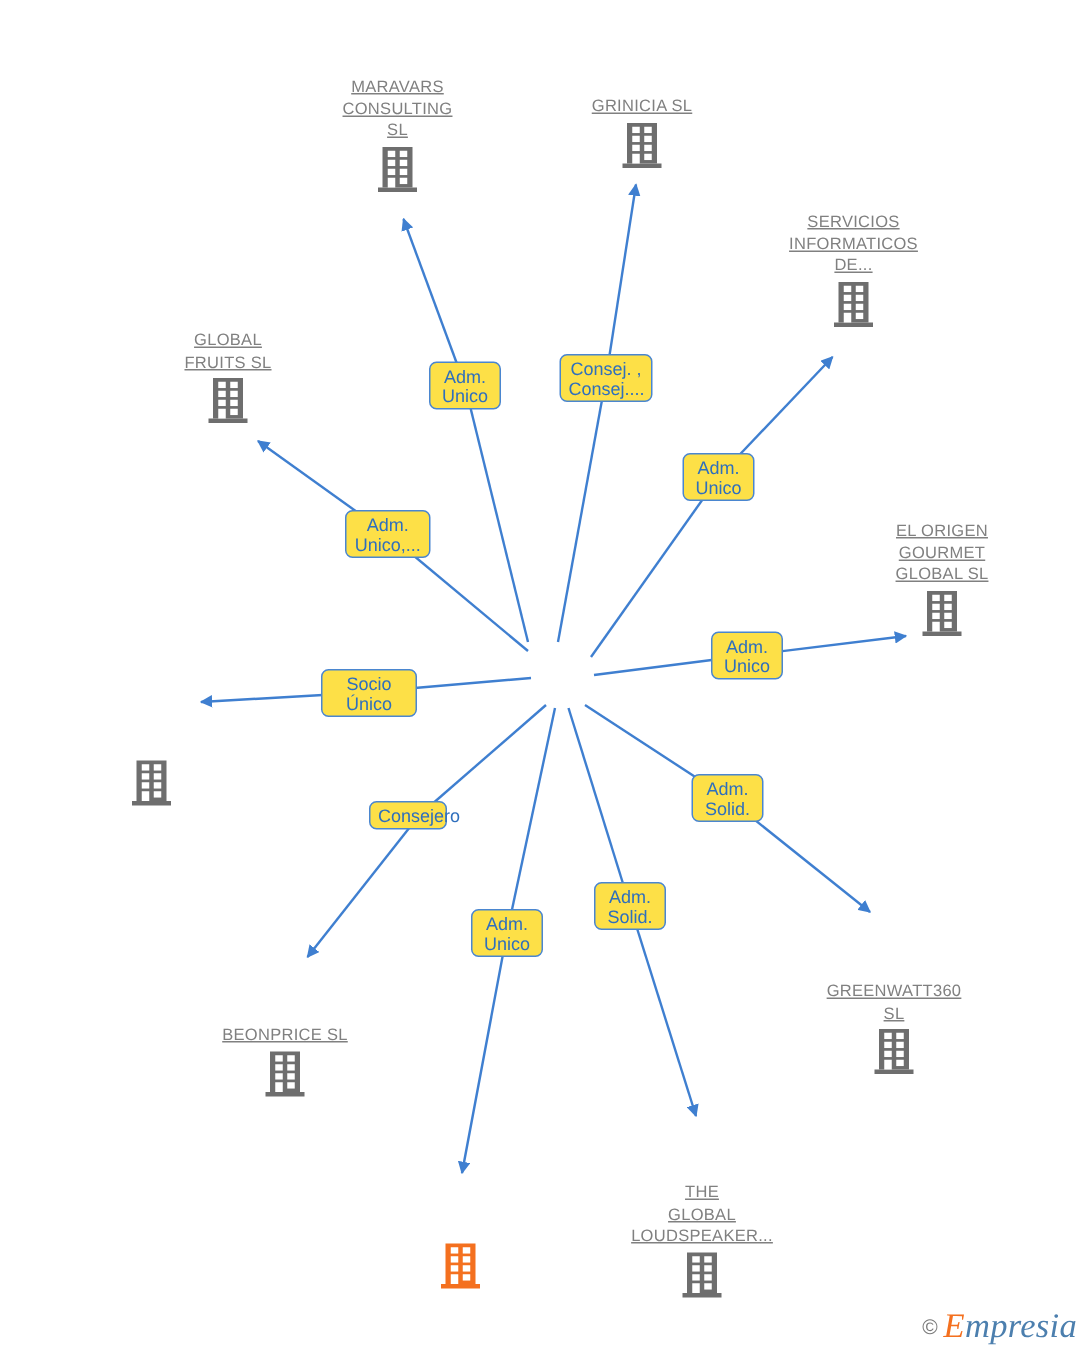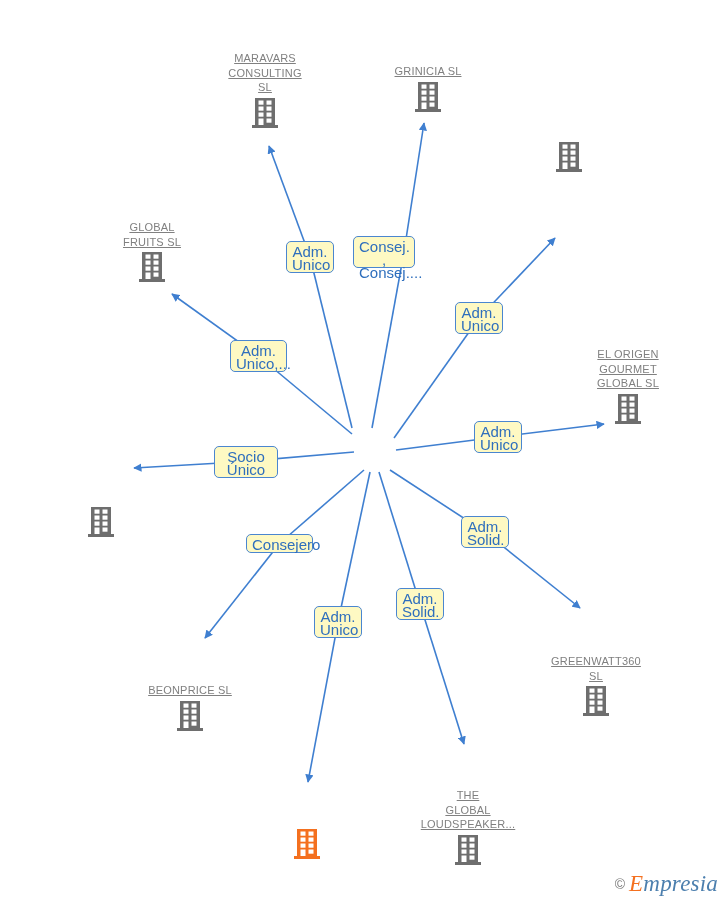--- a/index.html
+++ b/index.html
@@ -43,25 +43,25 @@
 
   
   .bld{ display:block; margin:0 auto; }
   .prs{ display:block; margin:0 auto; }
 
   
   .chip{
     position:absolute;
     z-index:4;
     box-sizing:border-box;
-    background:#fef9c3;
+    background:#fde047;
     border:1px solid #4a86d0;
     border-radius:5px;
     color:#2f6fbd;
-    font-size:15px;
+    font-size:12px;
     line-height:13px;
     text-align:center;
     padding:3px 5px 2px;
     white-space:pre-line;
   }
 
   
   #watermark{
     position:absolute;
     right:10px;
@@ -145,20 +145,23 @@
           <rect x="15.5" y="3.5" width="5" height="4.2" fill="#ffffff"></rect>
           <rect x="7.5" y="9.5" width="5" height="4.2" fill="#ffffff"></rect>
           <rect x="15.5" y="9.5" width="5" height="4.2" fill="#ffffff"></rect>
           <rect x="7.5" y="15.5" width="5" height="4.2" fill="#ffffff"></rect>
           <rect x="15.5" y="15.5" width="5" height="4.2" fill="#ffffff"></rect>
           <rect x="7.5" y="21.5" width="5" height="6.5" fill="#ffffff"></rect>
           <rect x="15.5" y="21.5" width="5" height="4.2" fill="#ffffff"></rect>
         </svg>
       </div>
       <div class="node company" style="left: 569px; top: 141px;">
+        <span class="label">SERVICIOS
+INFORMATICOS
+DE...</span>
         <svg width="28" height="32" viewBox="0 0 28 32" class="bld">
           <rect x="4" y="1" width="20" height="27" fill="#6e6e6e"></rect>
           <rect x="1" y="28" width="26" height="3" fill="#6e6e6e"></rect>
           <rect x="7.5" y="3.5" width="5" height="4.2" fill="#ffffff"></rect>
           <rect x="15.5" y="3.5" width="5" height="4.2" fill="#ffffff"></rect>
           <rect x="7.5" y="9.5" width="5" height="4.2" fill="#ffffff"></rect>
           <rect x="15.5" y="9.5" width="5" height="4.2" fill="#ffffff"></rect>
           <rect x="7.5" y="15.5" width="5" height="4.2" fill="#ffffff"></rect>
           <rect x="15.5" y="15.5" width="5" height="4.2" fill="#ffffff"></rect>
           <rect x="7.5" y="21.5" width="5" height="6.5" fill="#ffffff"></rect>
@@ -272,31 +275,31 @@
           <rect x="15.5" y="15.5" width="5" height="4.2" fill="#ffffff"></rect>
           <rect x="7.5" y="21.5" width="5" height="6.5" fill="#ffffff"></rect>
           <rect x="15.5" y="21.5" width="5" height="4.2" fill="#ffffff"></rect>
         </svg>
       </div>
     </div>
 
   <div id="chips">
       <div class="chip" style="left: 286px; top: 241px; width: 48px; height: 32px;">Adm.
 Unico</div>
-      <div class="chip" style="left: 353px; top: 236px; width: 62px; height: 32px;">Consej. ,
+      <div class="chip" style="left: 373px; top: 236px; width: 62px; height: 32px;">Consej. ,
 Consej....</div>
       <div class="chip" style="left: 455px; top: 302px; width: 48px; height: 32px;">Adm.
 Unico</div>
       <div class="chip" style="left: 230px; top: 340px; width: 57px; height: 32px;">Adm.
 Unico,...</div>
       <div class="chip" style="left: 474px; top: 421px; width: 48px; height: 32px;">Adm.
 Unico</div>
       <div class="chip" style="left: 214px; top: 446px; width: 64px; height: 32px;">Socio
 Único</div>
-      <div class="chip" style="left: 246px; top: 534px; width: 67px; height: 19px;">Consejero</div>
+      <div class="chip" style="left: 246px; top: 534px; width: 52px; height: 19px;">Consejero</div>
       <div class="chip" style="left: 461px; top: 516px; width: 48px; height: 32px;">Adm.
 Solid.</div>
       <div class="chip" style="left: 314px; top: 606px; width: 48px; height: 32px;">Adm.
 Unico</div>
       <div class="chip" style="left: 396px; top: 588px; width: 48px; height: 32px;">Adm.
 Solid.</div>
     </div>
 
   <div id="watermark">
     <span class="c">©</span>

